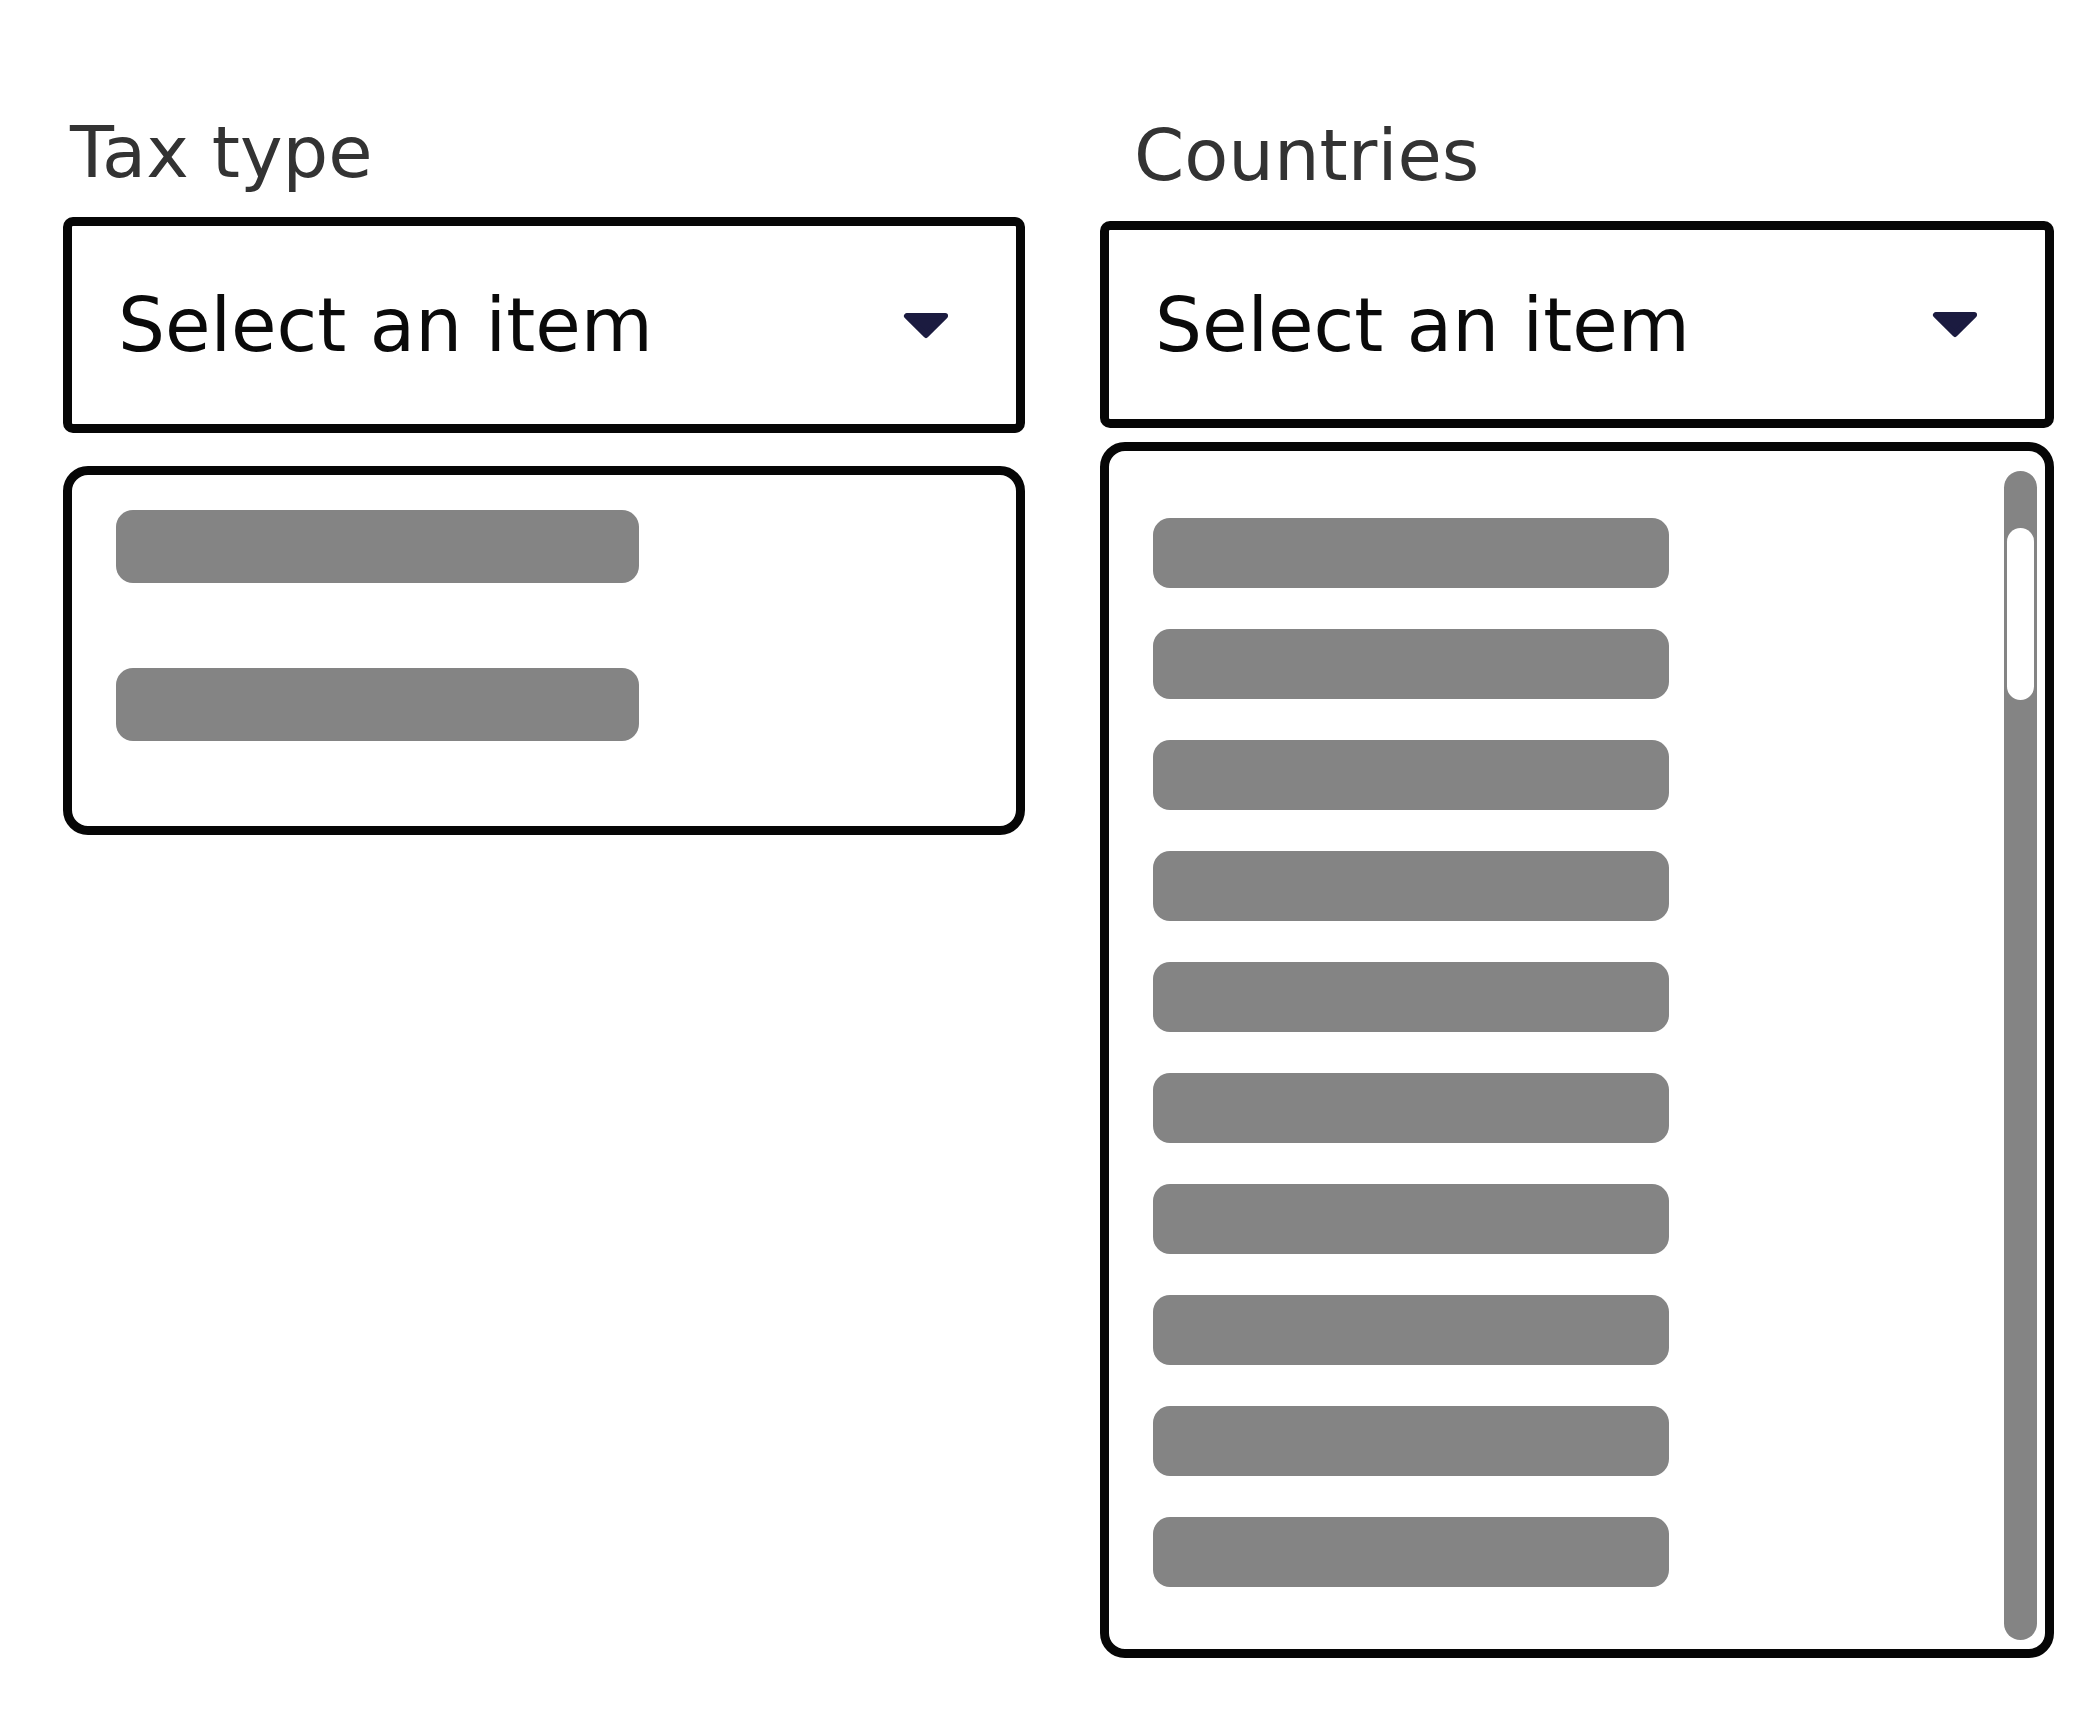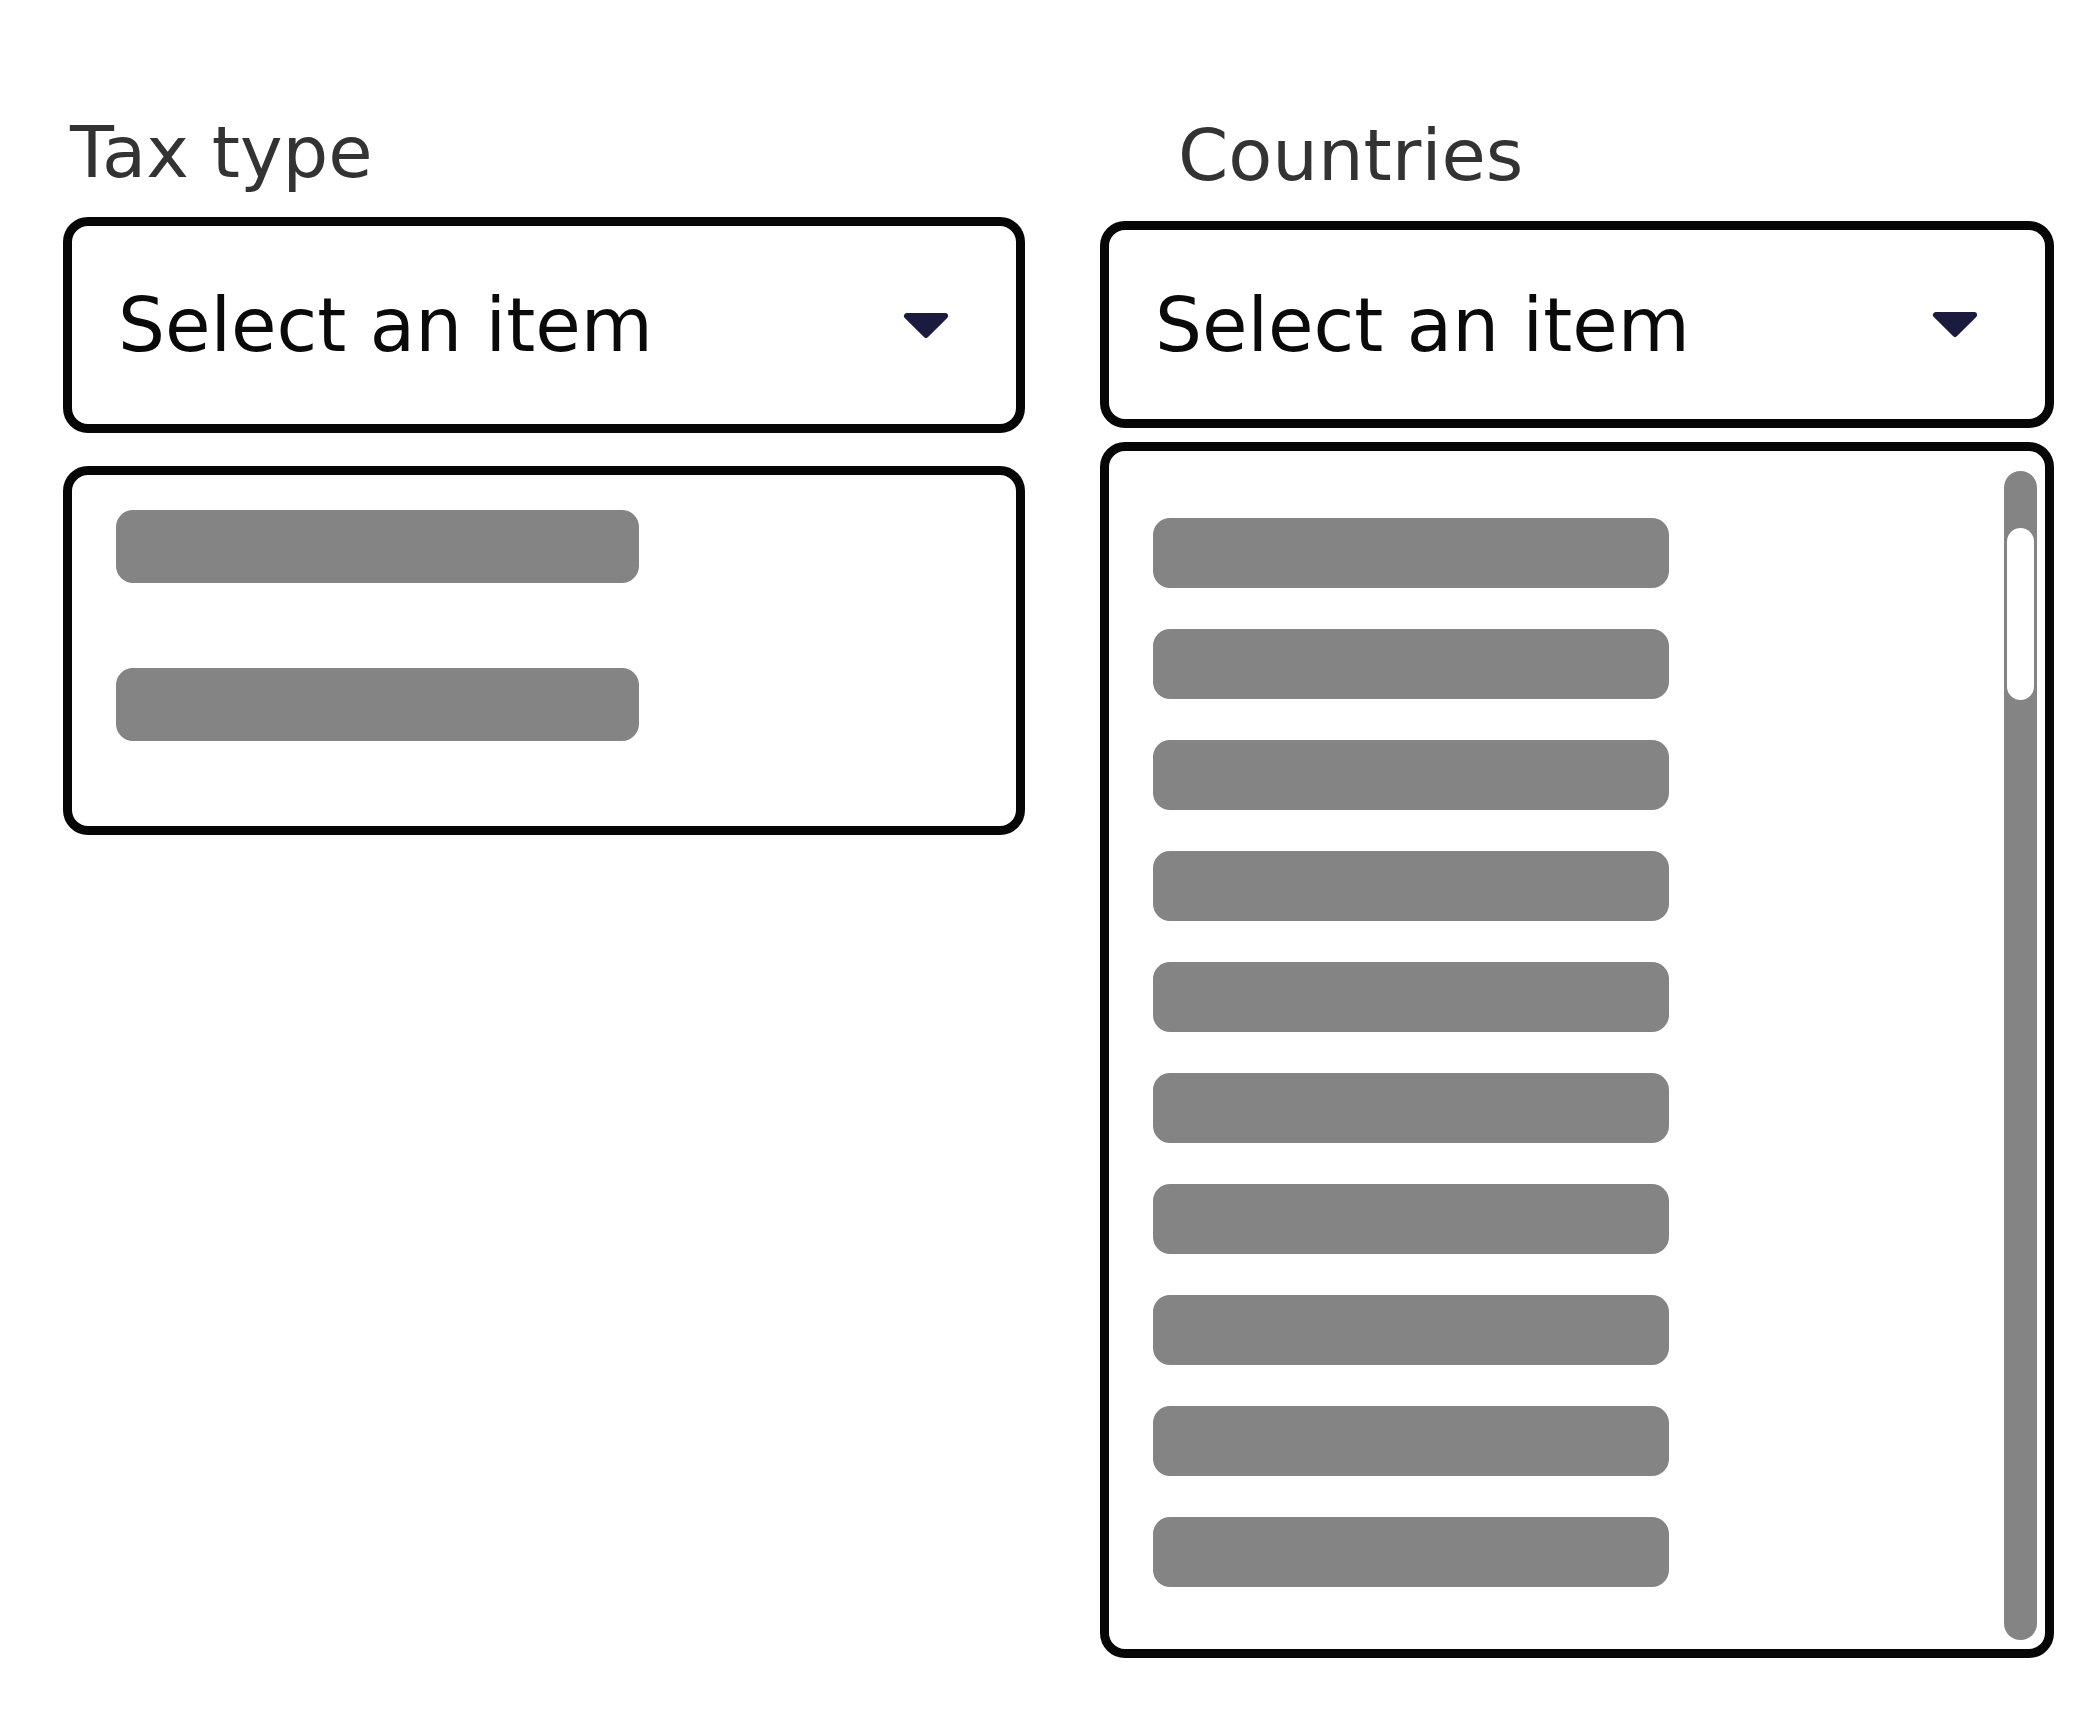--- a/index.html
+++ b/index.html
@@ -19,25 +19,25 @@
     font-family:"DejaVu Sans", sans-serif;
     position:relative;overflow:hidden;
   }
   .field-label{
     position:absolute;
     font-size:72px;line-height:1.2;
     color:var(--label-text);
     white-space:nowrap;
   }
   #tax-label{left:70px;top:109px;}
-  #countries-label{left:1178px;top:112px;text-align:right;}
+  #countries-label{left:1134px;top:112px;text-align:right;}
 
   .select-box{
     position:absolute;box-sizing:border-box;
-    border:9.5px solid var(--border);border-radius:25px;
+    border:9.5px solid var(--border);border-radius:10px;
     background:#fff;
     display:flex;align-items:center;
     padding:0 67px 0 46px;
     cursor:pointer;
   }
   #tax-select{left:63px;top:217px;width:962px;height:216px;}
   #countries-select{left:1100px;top:221px;width:954px;height:207px;}
   .select-value{
     font-size:74px;color:var(--select-text);
     white-space:nowrap;overflow:hidden;

